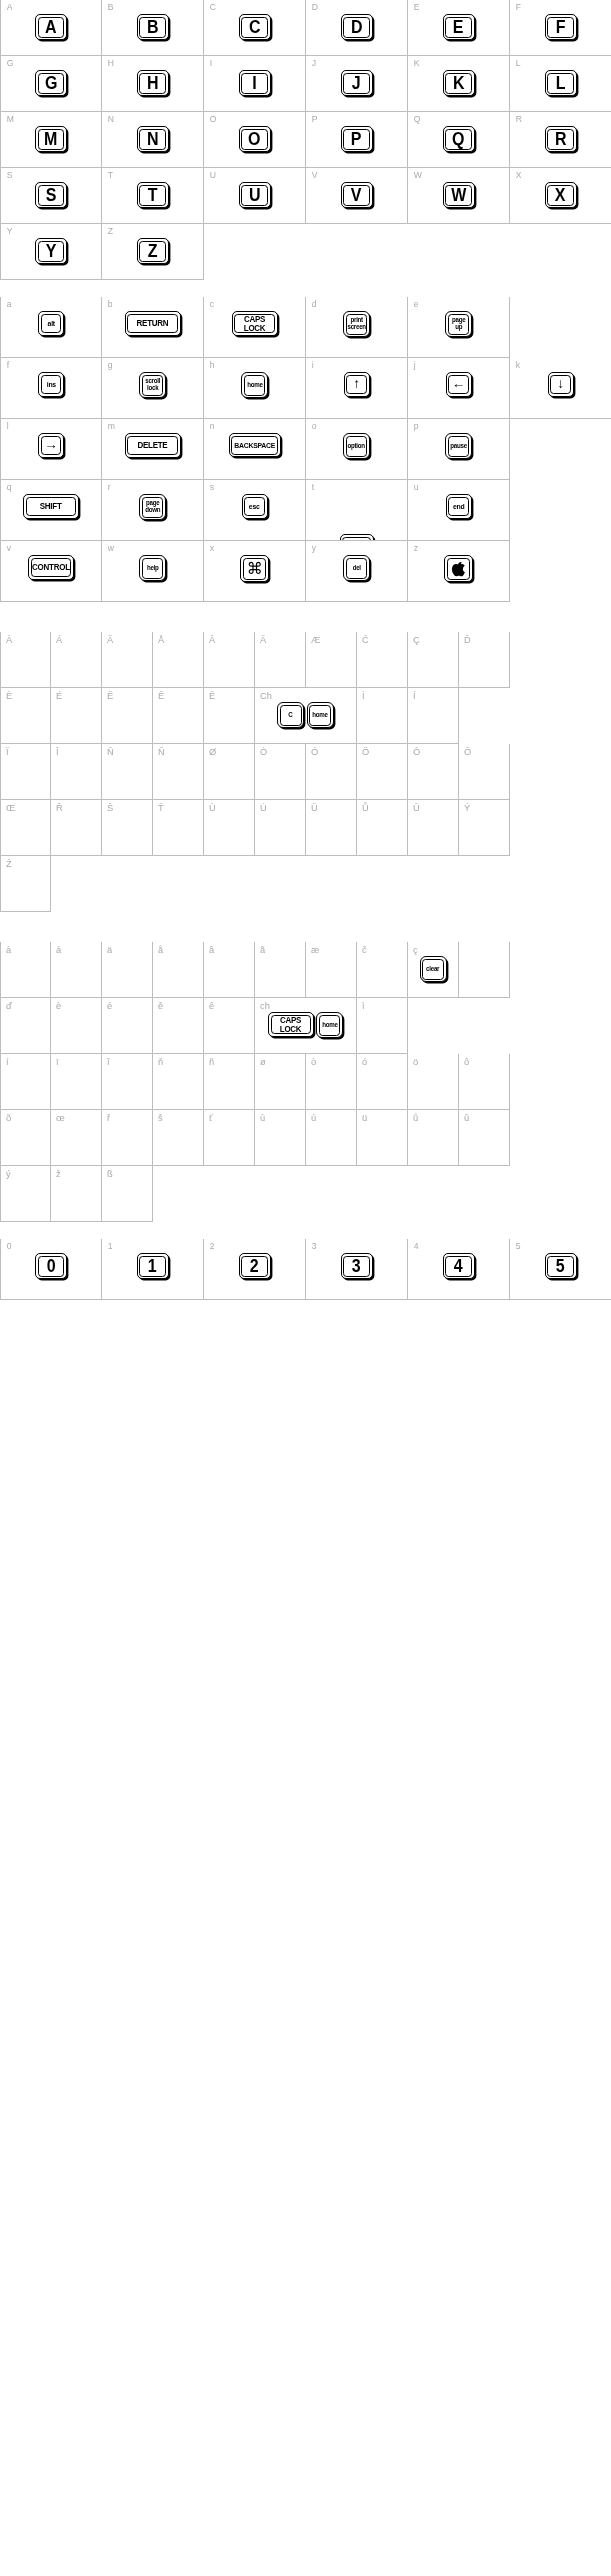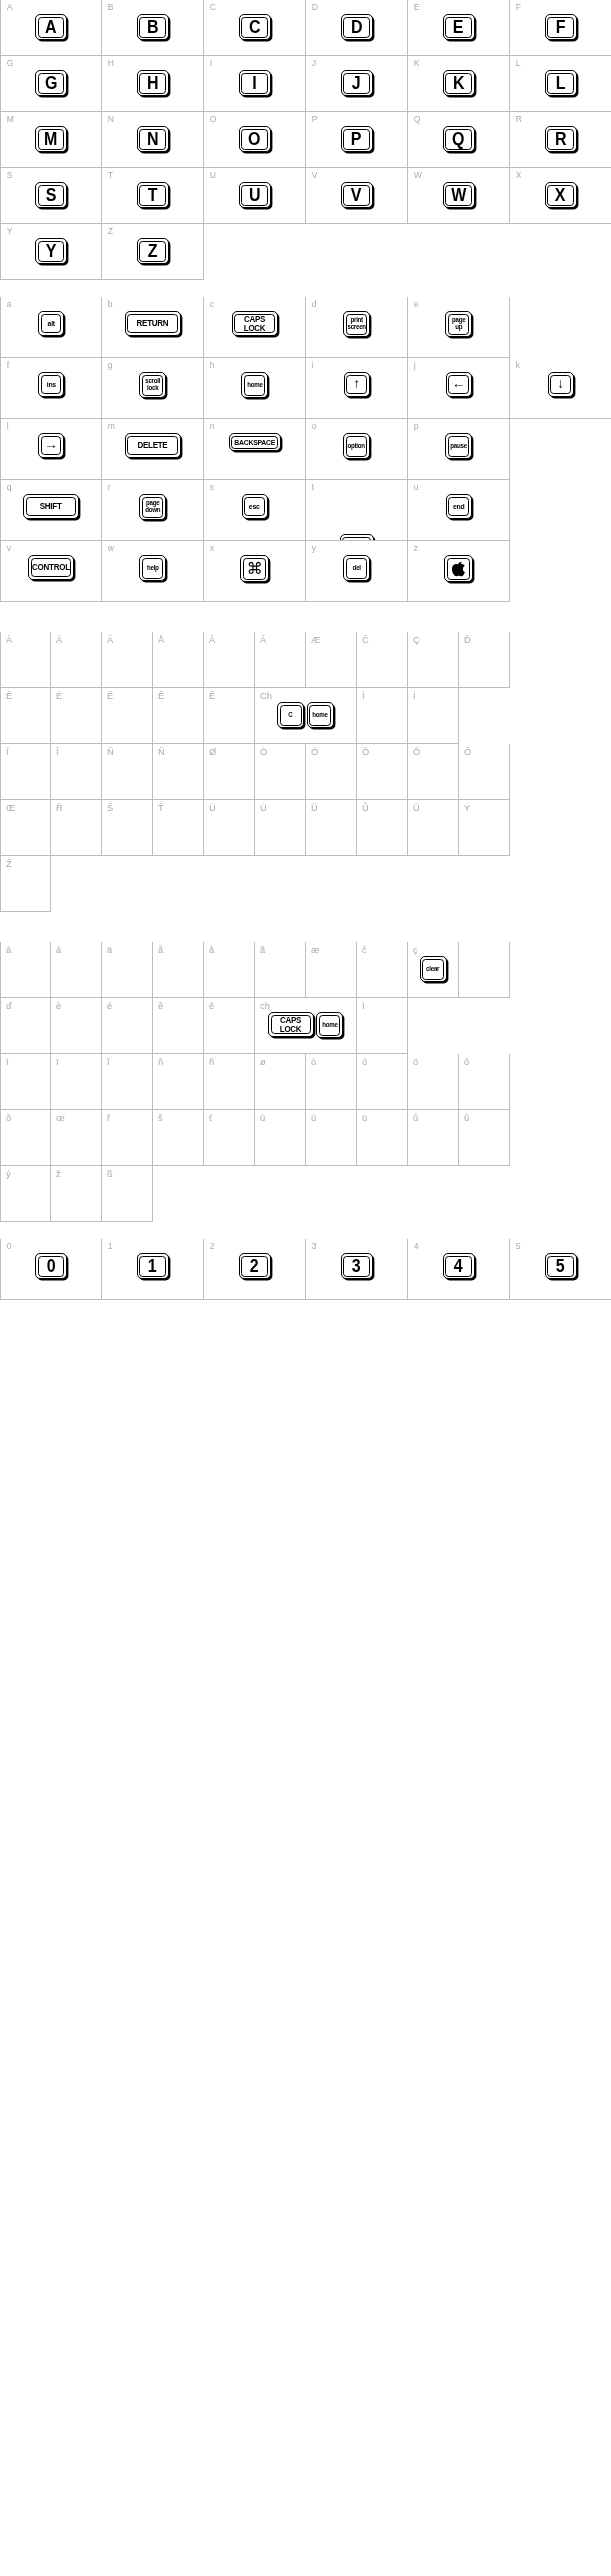--- a/index.html
+++ b/index.html
@@ -78,27 +78,27 @@
     white-space: pre-line;
     transform: scaleX(0.86);
   }
 
   
   .k-alpha { width: 32px; height: 26px; }
   .k-alpha .txt { font-size: 18.6px; letter-spacing: 0px; }
 
   .k-sq  { width: 26px; height: 24.4px; }
   .k-sq  .txt { font-size: 8px; }
-  .k-sq2 { width: 27px; height: 26px; }
+  .k-sq2 { width: 27px; height: 26px; border-radius: 6px; }
   .k-sq2 .txt { font-size: 7.2px; }
   .k-wide { width: 56px; height: 24.4px; }
   .k-wide .txt { font-size: 9.3px; }
   .k-wide2 { width: 46px; height: 24.4px; }
   .k-wide2 .txt { font-size: 9.3px; }
-  .k-xwide { width: 52px; height: 18px; }
+  .k-xwide { width: 52px; height: 24px; }
   .k-xwide .txt { font-size: 8px; }
   .k-med { width: 34px; height: 24.4px; margin-top: 40px; }
   .k-med .txt { font-size: 8px; }
   .k-arrow { width: 26px; height: 24.4px; }
   .k-arrow .txt { font-size: 13.6px; font-weight: normal; transform:none; }
   .k-sym { width: 29px; height: 27px; }
   .k-sym .txt { font-size: 16px; font-weight: normal; transform:none; }
 
   
   .acell {

